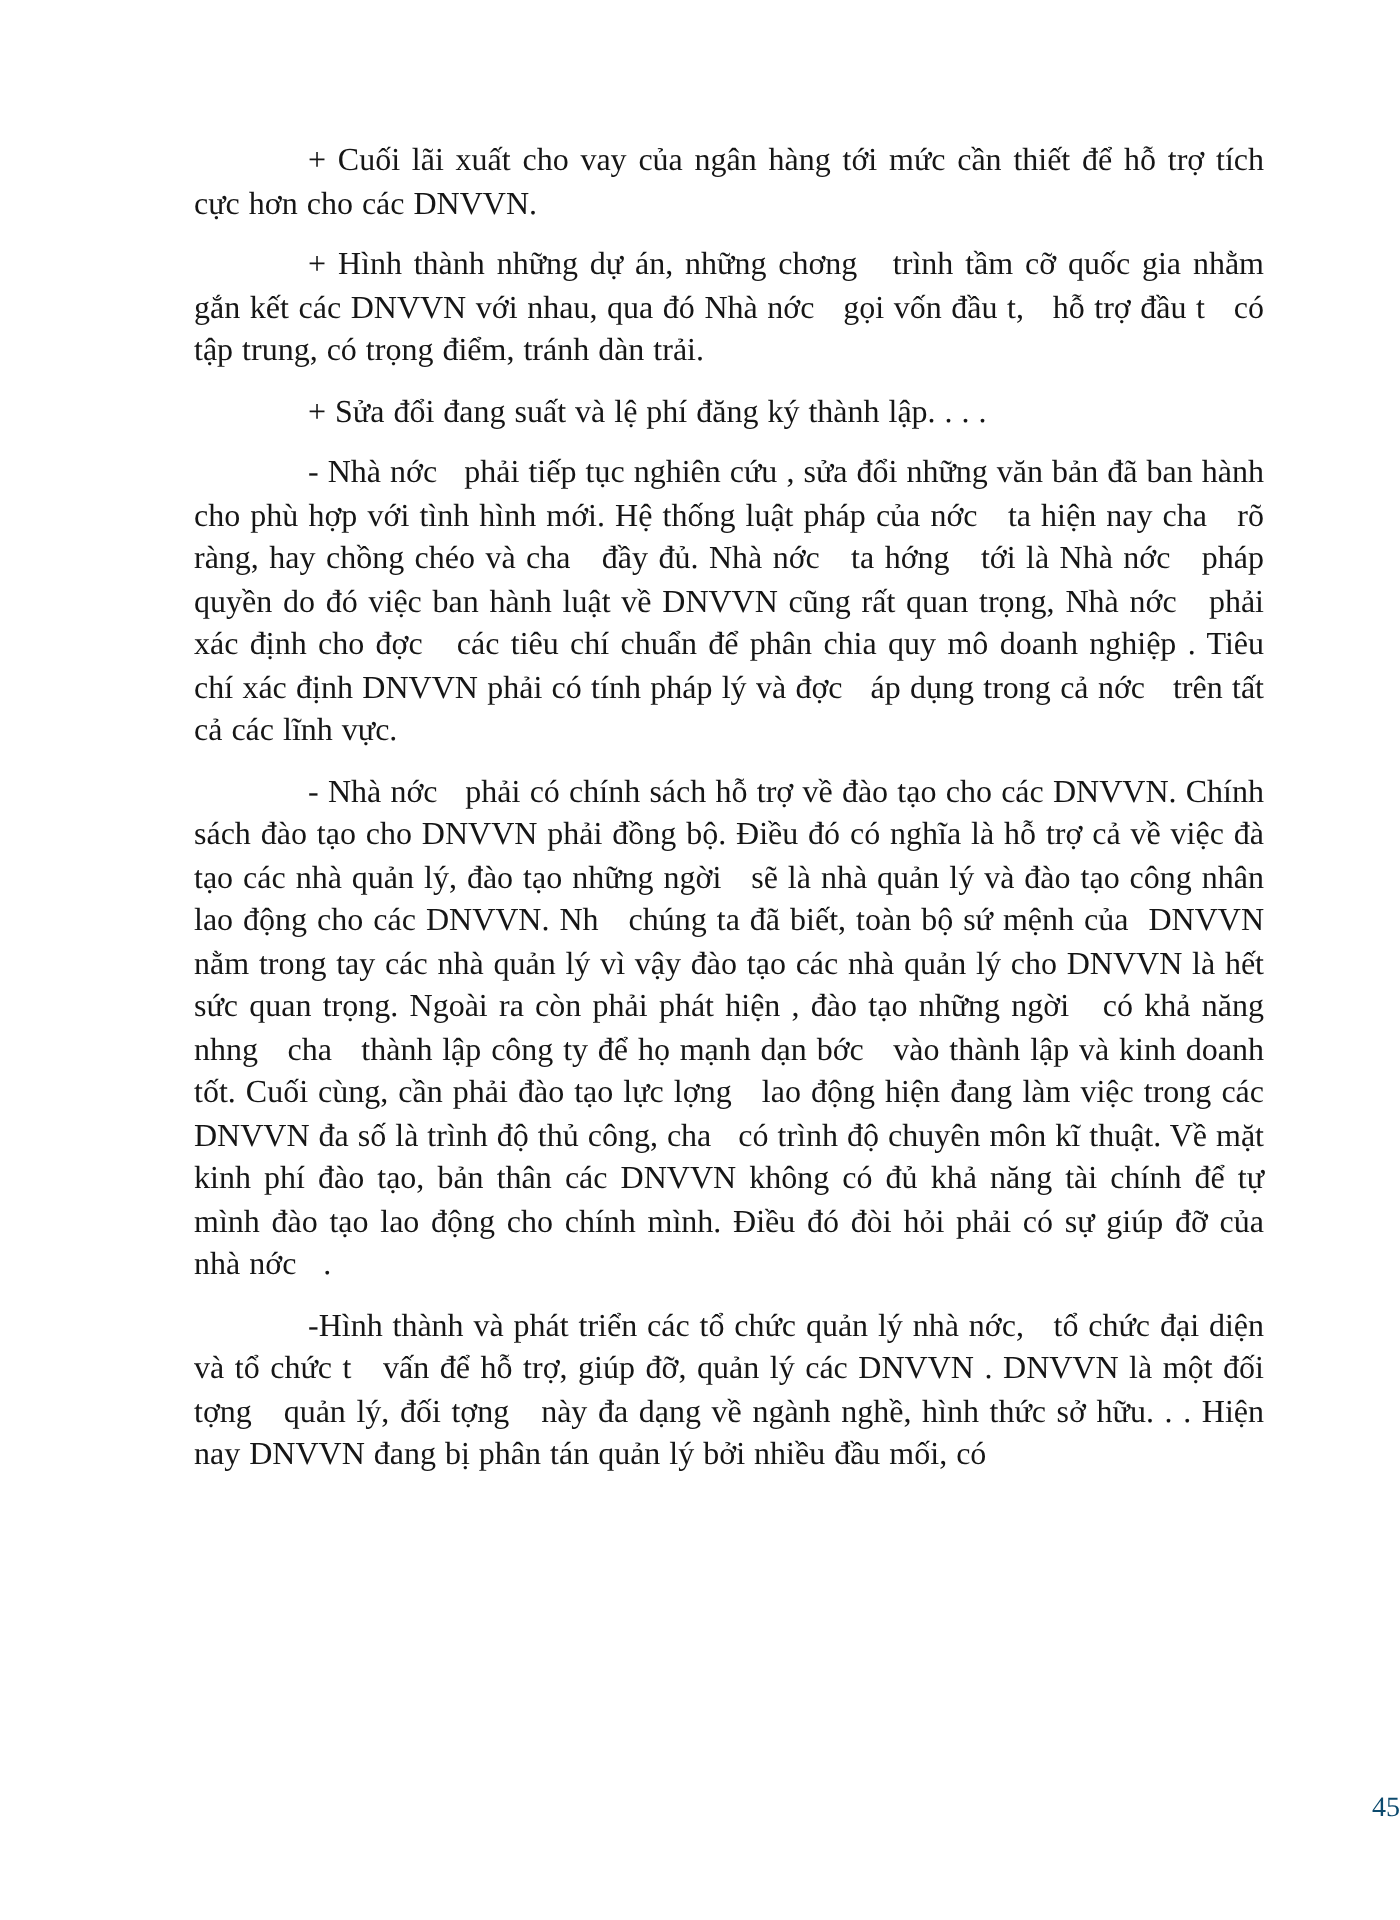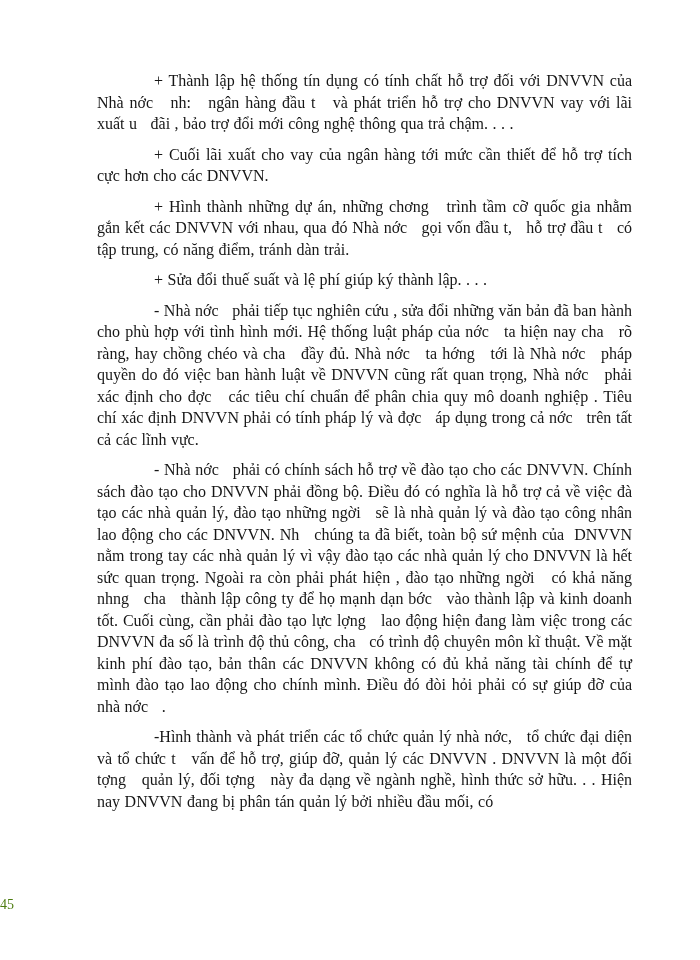--- a/index.html
+++ b/index.html
@@ -30,32 +30,31 @@
     text-indent: 57px;
     margin: 0 0 9px 0;
     white-space: pre-wrap;
     word-spacing: 0.5px;
   }
   .page-number {
     position: absolute;
     top: 897px;
     left: 0;
     width: 700px;
-    text-align: left;
+    text-align: right;
     font-size: 14px;
-    color: #4d7c0f;
+    color: #0c4a6e;
   }
 </style>
 </head>
 <body>
 
 <div class="page">
   <div class="text-block">
-    <p>+ Thành lập hệ thống tín dụng có tính chất hỗ trợ đối với DNVVN của Nhà nớc   nh:   ngân hàng đầu t   và phát triển hỗ trợ cho DNVVN vay với lãi xuất u   đãi , bảo trợ đổi mới công nghệ thông qua trả chậm. . . .</p>
     <p>+ Cuối lãi xuất cho vay của ngân hàng tới mức cần thiết để hỗ trợ tích cực hơn cho các DNVVN.</p>
-    <p>+ Hình thành những dự án, những chơng   trình tầm cỡ quốc gia nhằm gắn kết các DNVVN với nhau, qua đó Nhà nớc   gọi vốn đầu t,   hỗ trợ đầu t   có tập trung, có năng điểm, tránh dàn trải.</p>
-    <p>+ Sửa đổi thuế suất và lệ phí giúp ký thành lập. . . .</p>
+    <p>+ Hình thành những dự án, những chơng   trình tầm cỡ quốc gia nhằm gắn kết các DNVVN với nhau, qua đó Nhà nớc   gọi vốn đầu t,   hỗ trợ đầu t   có tập trung, có trọng điểm, tránh dàn trải.</p>
+    <p>+ Sửa đổi đang suất và lệ phí đăng ký thành lập. . . .</p>
     <p>- Nhà nớc   phải tiếp tục nghiên cứu , sửa đổi những văn bản đã ban hành cho phù hợp với tình hình mới. Hệ thống luật pháp của nớc   ta hiện nay cha   rõ ràng, hay chồng chéo và cha   đầy đủ. Nhà nớc   ta hớng   tới là Nhà nớc   pháp quyền do đó việc ban hành luật về DNVVN cũng rất quan trọng, Nhà nớc   phải xác định cho đợc   các tiêu chí chuẩn để phân chia quy mô doanh nghiệp . Tiêu chí xác định DNVVN phải có tính pháp lý và đợc   áp dụng trong cả nớc   trên tất cả các lĩnh vực.</p>
     <p>- Nhà nớc   phải có chính sách hỗ trợ về đào tạo cho các DNVVN. Chính sách đào tạo cho DNVVN phải đồng bộ. Điều đó có nghĩa là hỗ trợ cả về việc đà tạo các nhà quản lý, đào tạo những ngời   sẽ là nhà quản lý và đào tạo công nhân lao động cho các DNVVN. Nh   chúng ta đã biết, toàn bộ sứ mệnh của  DNVVN  nằm trong tay các nhà quản lý vì vậy đào tạo các nhà quản lý cho DNVVN là hết sức quan trọng. Ngoài ra còn phải phát hiện , đào tạo những ngời   có khả năng nhng   cha   thành lập công ty để họ mạnh dạn bớc   vào thành lập và kinh doanh tốt. Cuối cùng, cần phải đào tạo lực lợng   lao động hiện đang làm việc trong các DNVVN đa số là trình độ thủ công, cha   có trình độ chuyên môn kĩ thuật. Về mặt kinh phí đào tạo, bản thân các DNVVN không có đủ khả năng tài chính để tự mình đào tạo lao động cho chính mình. Điều đó đòi hỏi phải có sự giúp đỡ của   nhà nớc   .</p>
     <p>-Hình thành và phát triển các tổ chức quản lý nhà nớc,   tổ chức đại diện và tổ chức t   vấn để hỗ trợ, giúp đỡ, quản lý các DNVVN . DNVVN là một đối tợng   quản lý, đối tợng   này đa dạng về ngành nghề, hình thức sở hữu. . . Hiện nay DNVVN đang bị phân tán quản lý bởi nhiều đầu mối, có</p>
   </div>
   <div class="page-number">45</div>
 </div>
 
 </body></html>

